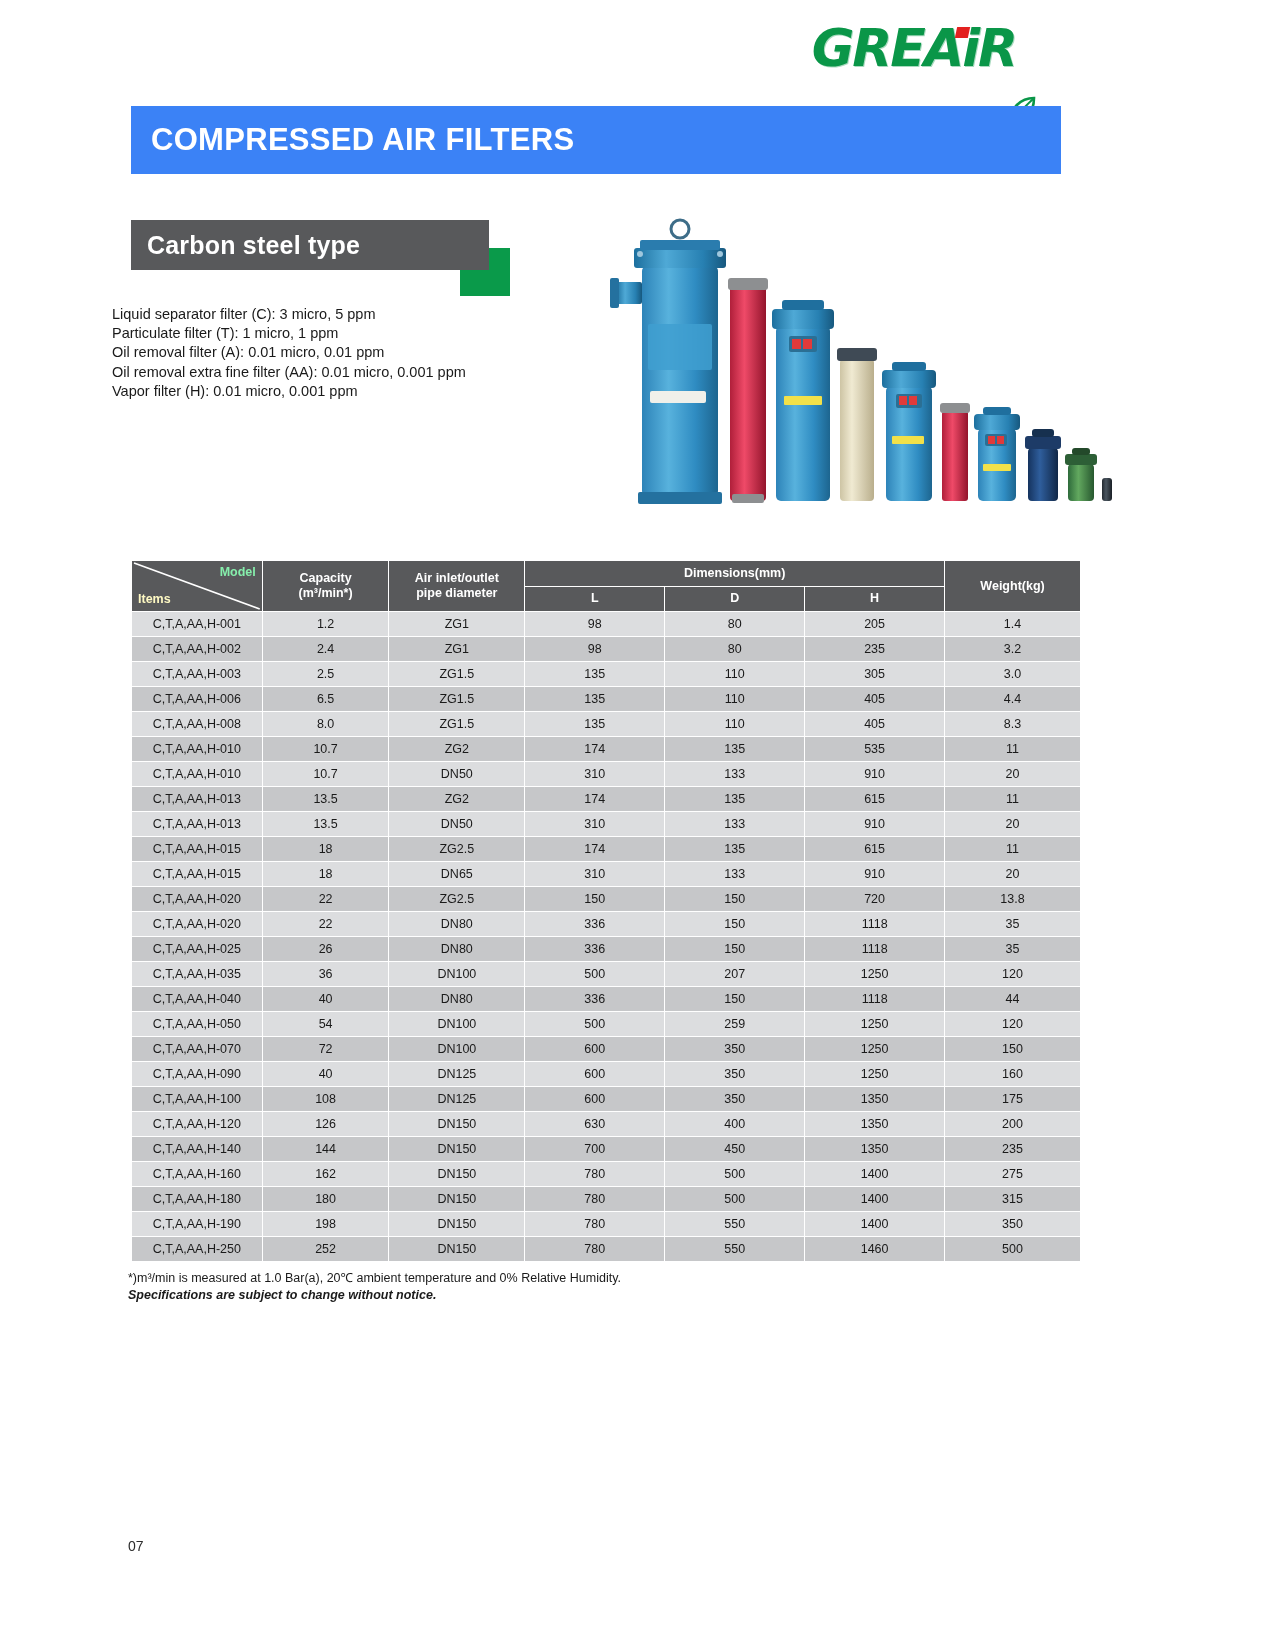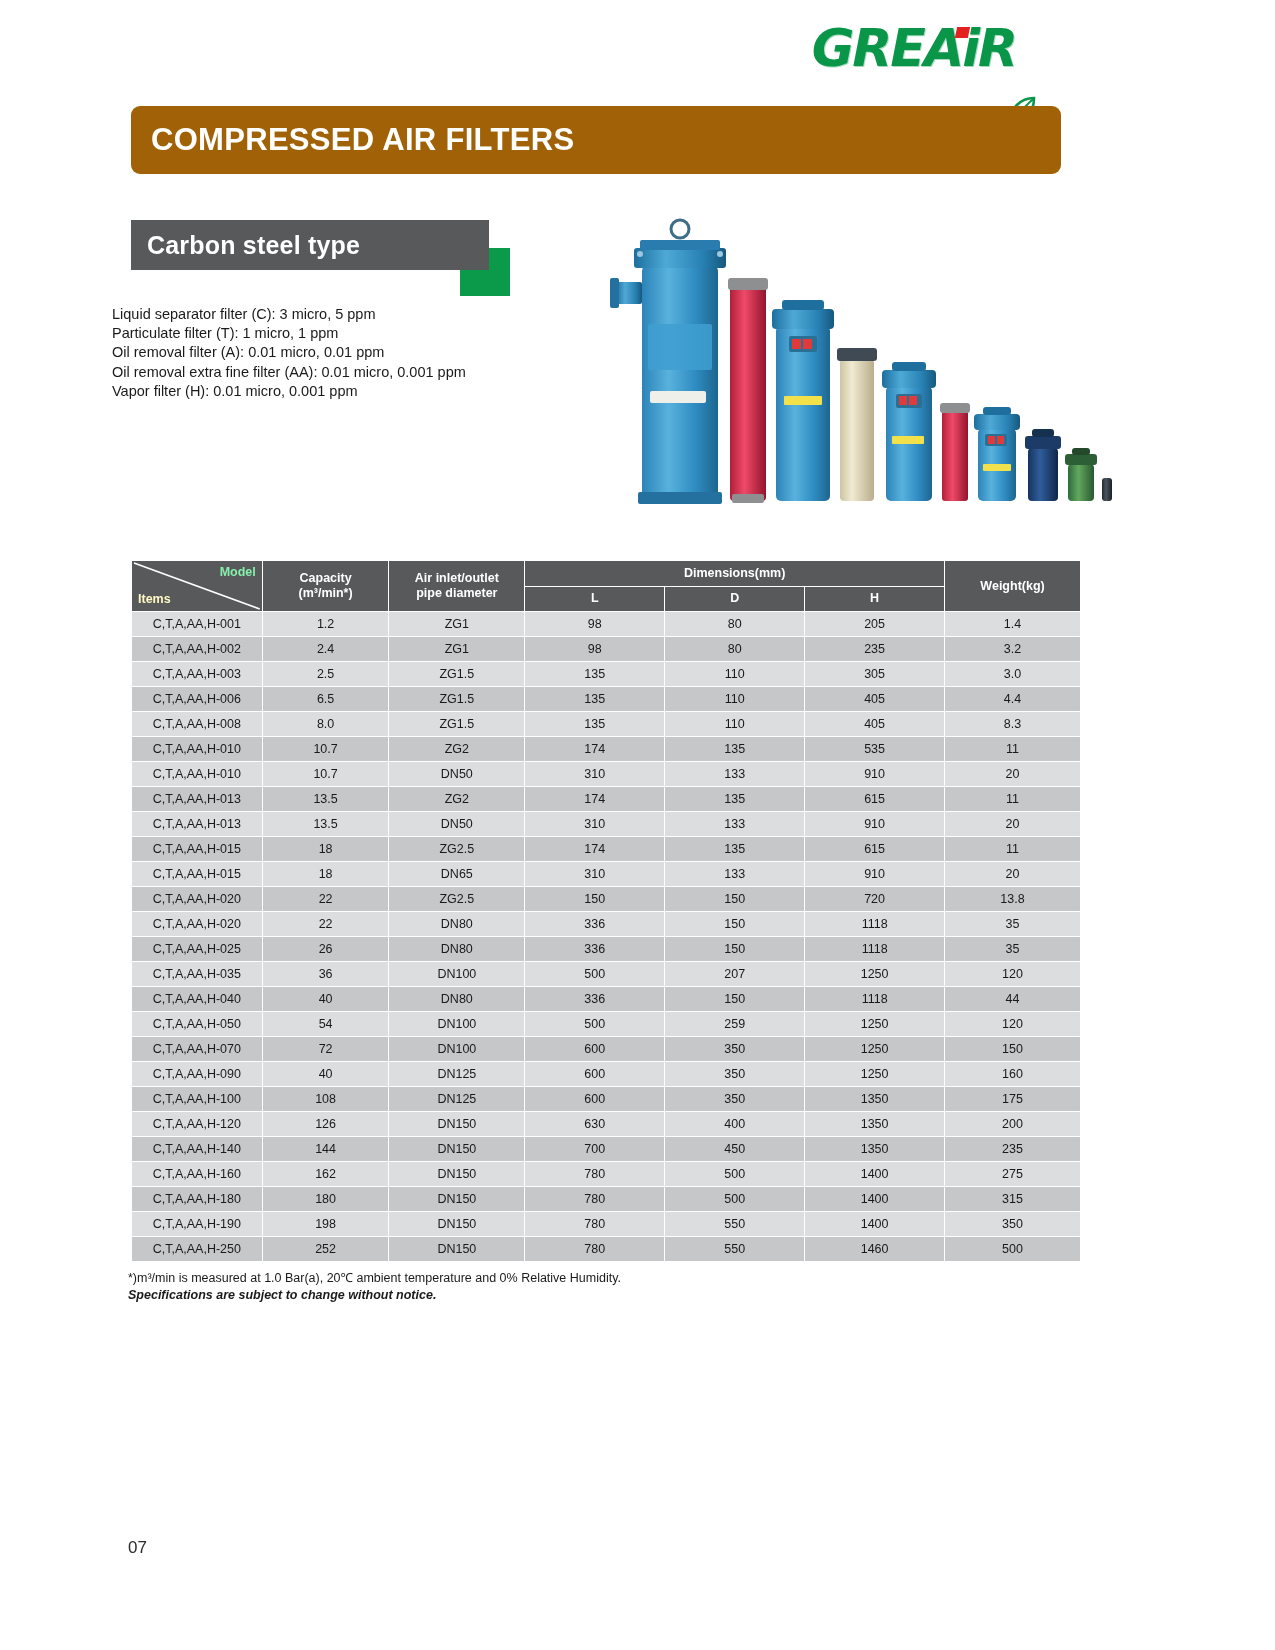--- a/index.html
+++ b/index.html
@@ -35,22 +35,21 @@
     width:13px;height:11px;background:#e3211f;
     right:47px;top:5px;transform:skewX(-12deg);
   }
   .leafwrap{position:relative;display:inline-block;}
   .leafwrap svg{position:absolute;left:-13px;top:22px;}
 
   
   .banner{
     position:absolute;left:131px;top:106px;
     width:930px;height:68px;
-    background:#a16207;
-    border-radius:9px;
+    background:#3b82f6;
   }
   .banner .title{
     position:absolute;left:20px;top:50%;
     transform:translateY(-50%);
     color:#ffffff;
     font-size:31px;font-weight:bold;
     letter-spacing:.3px;
     font-family:"Liberation Sans", sans-serif;
   }
 
@@ -132,21 +131,21 @@
   
   .foot{
     position:absolute;left:128px;top:1270px;
     font-size:12.5px;line-height:17px;color:#1a1a1a;
   }
   .foot .b{font-weight:bold;font-style:italic;}
 
   
   .pageno{
     position:absolute;left:128px;top:1538px;
-    font-size:17px;color:#2b2b2b;
+    font-size:14px;color:#2b2b2b;
   }
 </style>
 </head>
 <body>
 
 <div class="page">
 
   <div class="logo">
     <span class="word">GREAiR</span>
     <span class="i-dot"></span>

